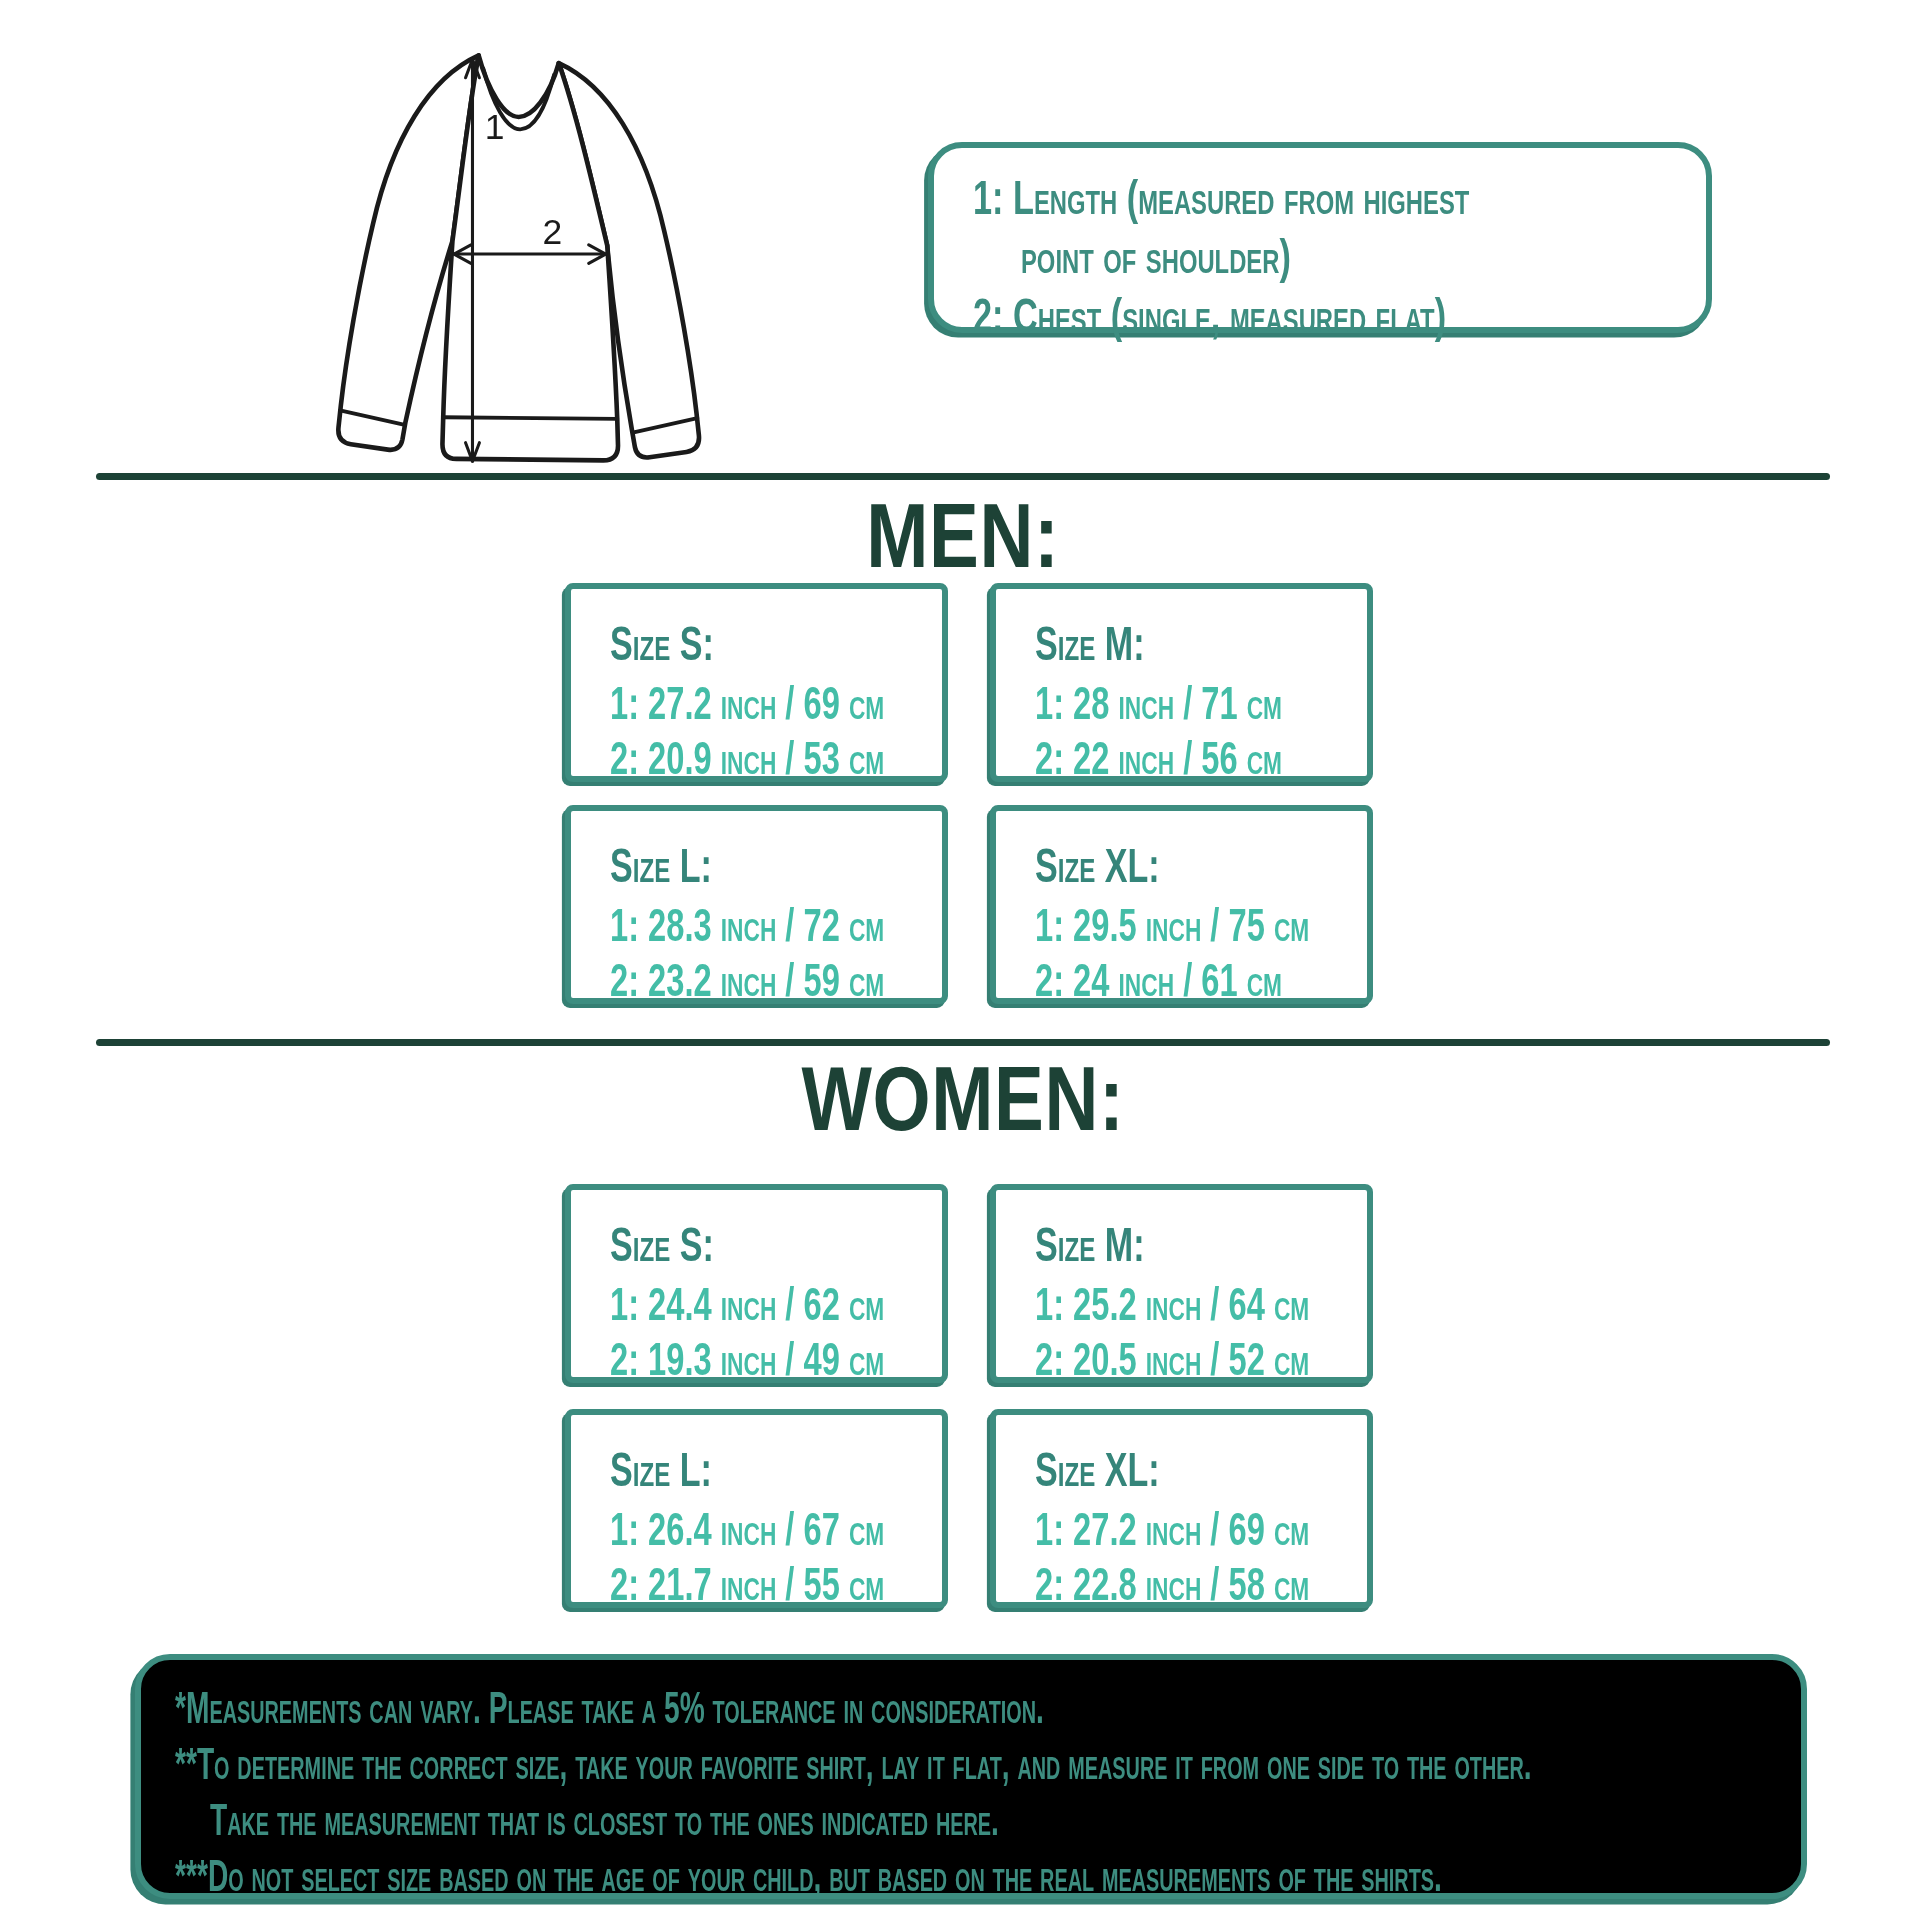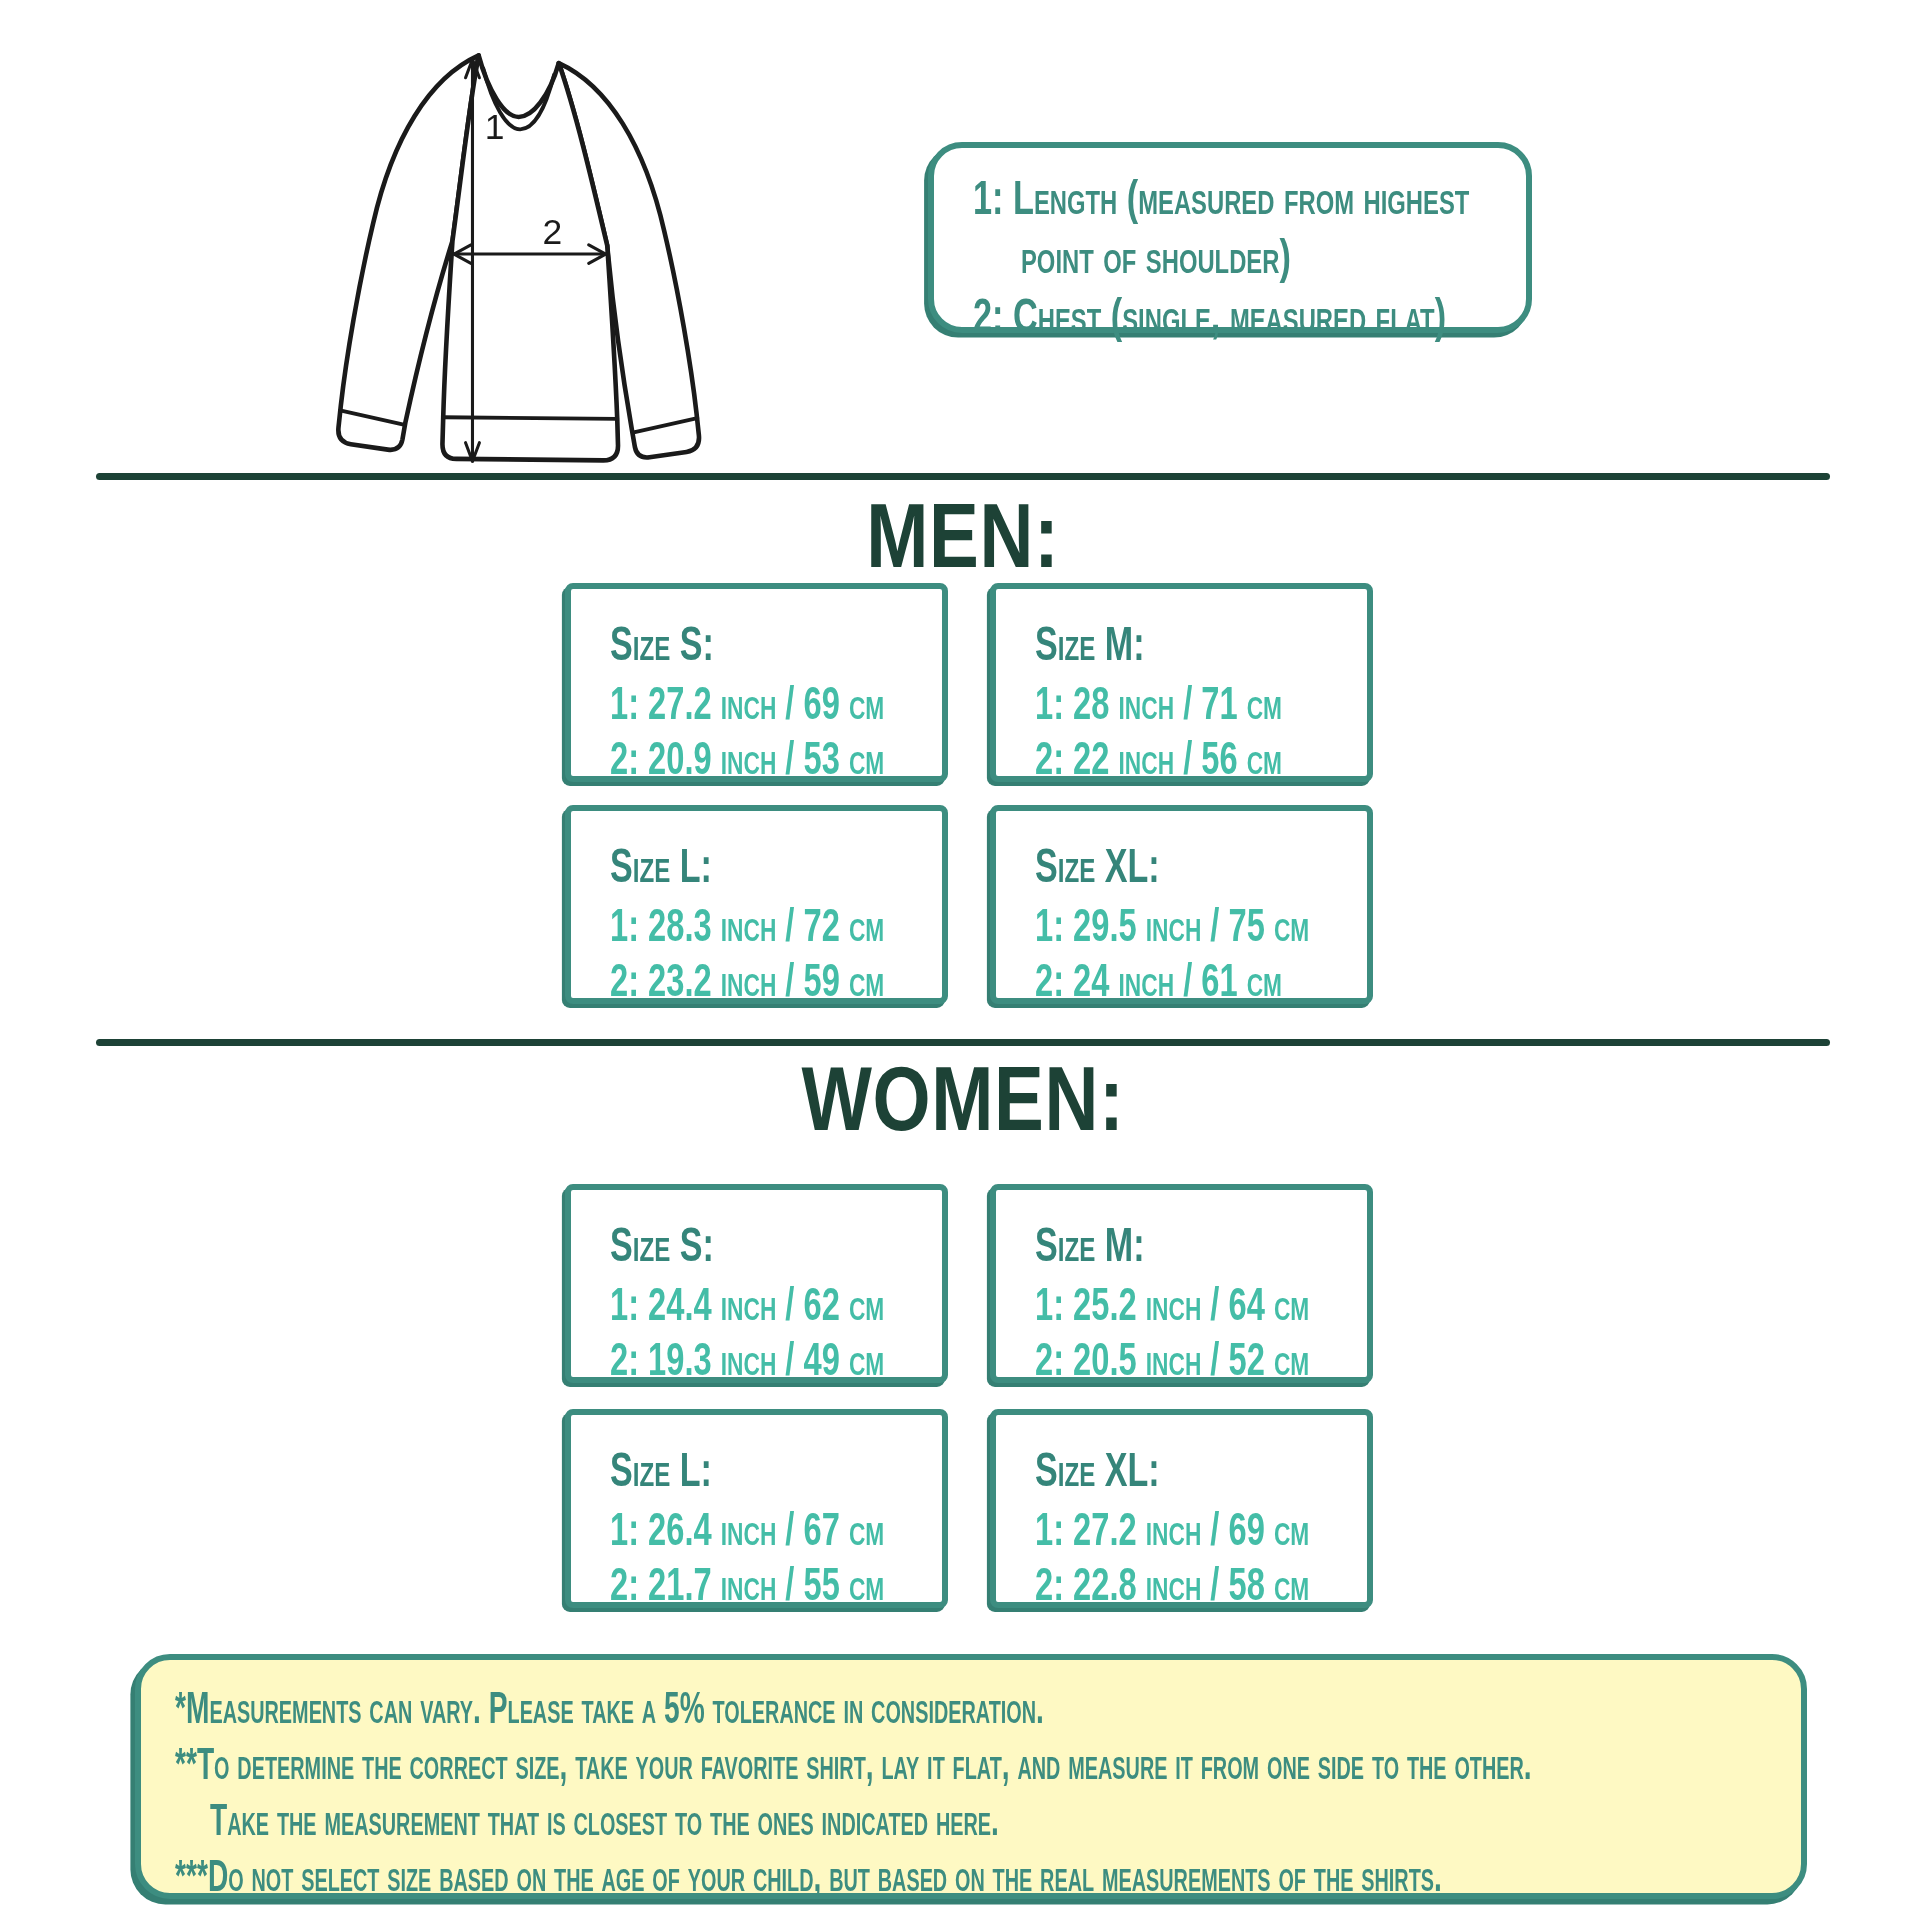--- a/index.html
+++ b/index.html
@@ -14,21 +14,21 @@
   body{background:#fff;font-family:"Liberation Sans",sans-serif;}
   .page{position:relative;width:1926px;height:1926px;background:#ffffff;overflow:hidden;}
 
   .sc{display:block;transform:scaleX(0.71);transform-origin:0 50%;white-space:nowrap;
       font-variant:small-caps;font-weight:bold;}
 
   
   .shirt{position:absolute;left:223px;top:19px;width:539px;height:447px;}
 
   
-  .legend{position:absolute;left:928px;top:142px;width:604px;height:191px;
+  .legend{position:absolute;left:928px;top:142px;width:784px;height:191px;
       border:6.2px solid var(--teal);border-radius:34px;background:#fff;
       box-shadow:-3.9px 4.6px 0 var(--teal-shadow);padding:20px 0 0 39px;}
   .legend-line{font-size:49px;line-height:59px;color:var(--teal);transform:scaleX(0.70);}
   .legend-line.indent{margin-left:48px;}
 
   
   .divider{position:absolute;left:96px;width:1734px;height:7px;background:var(--dark);border-radius:3.9px;}
   .divider.d1{top:473px;}
   .divider.d2{top:1039px;}
   .section-title{position:absolute;width:100%;text-align:center;font-weight:bold;
@@ -39,21 +39,21 @@
 
   
   .card{position:absolute;width:383px;height:199px;border:6.2px solid var(--teal);
       border-radius:8px;background:#fff;box-shadow:-3.1px 3.9px 0 var(--teal-shadow);
       padding:21.6px 0 0 39px;}
   .card-label{font-size:48px;line-height:65px;color:var(--teal-dark);}
   .card-line{font-size:46px;line-height:55px;color:var(--teal-light);}
 
   
   .notes{position:absolute;left:135px;top:1654px;width:1672px;height:245px;
-      border:6.2px solid var(--teal);border-radius:35px;background:#fef9c3;
+      border:6.2px solid var(--teal);border-radius:35px;background:#000000;
       box-shadow:-4.6px 5.4px 0 var(--teal-shadow);padding:20px 0 0 34px;}
   .note-line{font-size:44px;line-height:56px;color:var(--teal);transform:scaleX(0.64);}
   .note-line.indent{margin-left:35px;}
 
   
   .shirt path,.shirt line{stroke:var(--ink);fill:none;stroke-linecap:round;stroke-linejoin:round;}
   .shirt .cloth{fill:#ffffff;stroke-width:6;}
   .shirt .detail{stroke-width:5;}
   .shirt .meas{stroke-width:4;}
   .shirt text{fill:var(--ink);font-family:"Liberation Sans",sans-serif;font-size:46px;font-weight:normal;}

